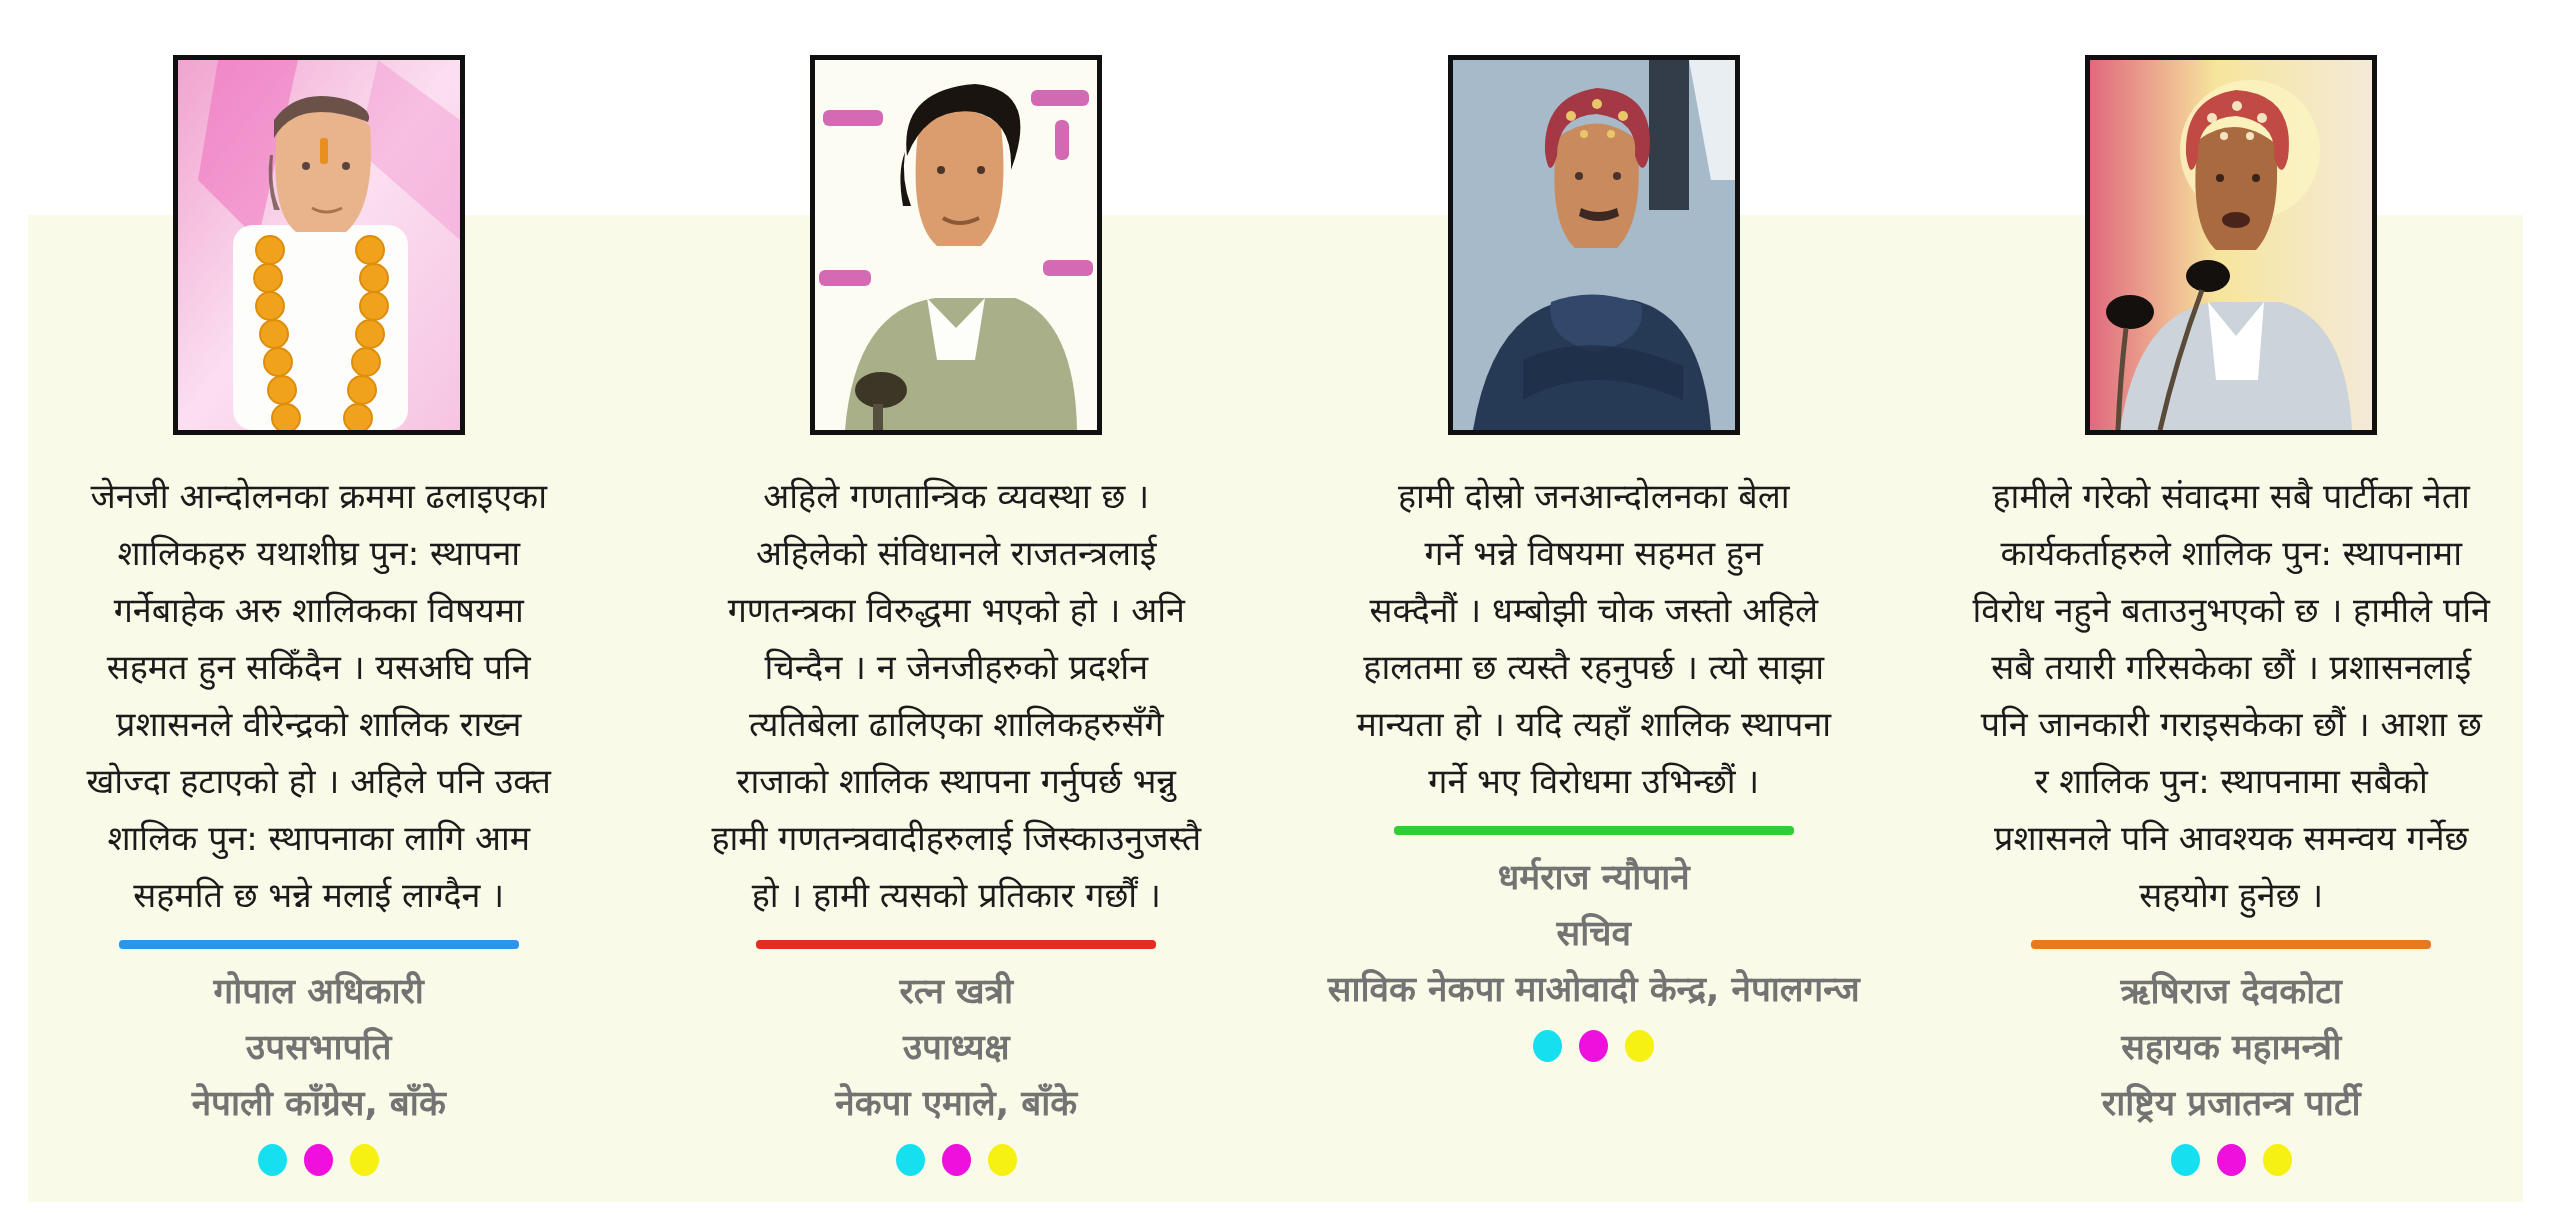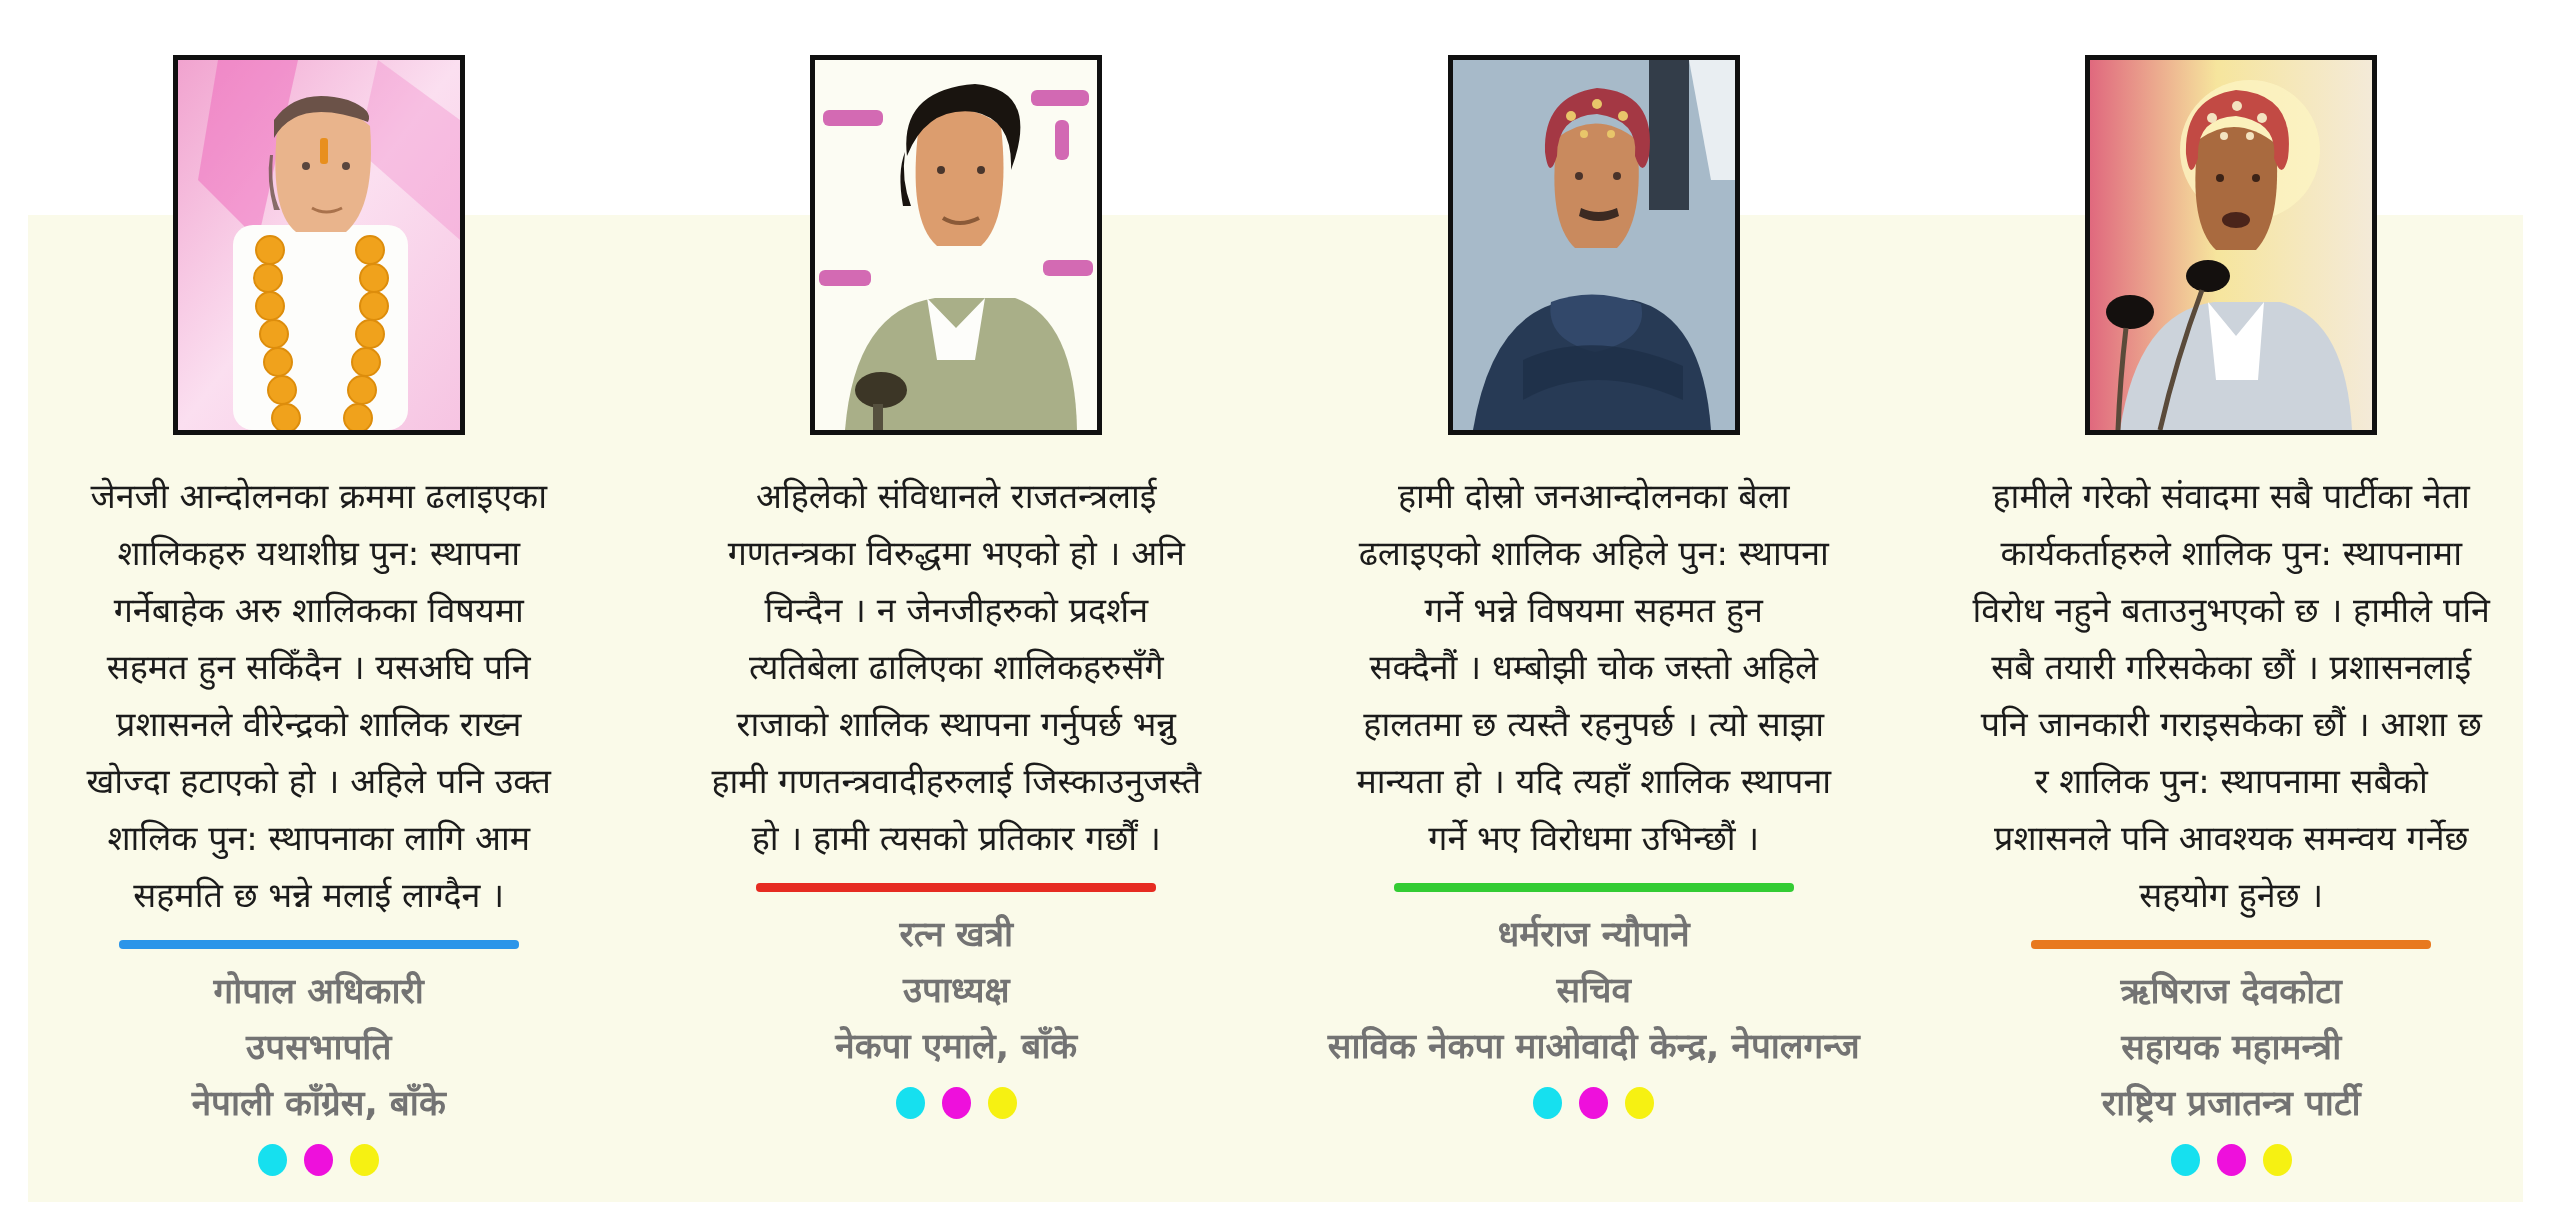--- a/index.html
+++ b/index.html
@@ -129,20 +129,21 @@
         <path d="M90 92 Q86 120 96 146 L88 146 Q82 112 90 92 Z" fill="#19140f"></path>
         <circle cx="126" cy="110" r="4" fill="#4a362c"></circle>
           <circle cx="166" cy="110" r="4" fill="#4a362c"></circle>
         <path d="M128 158 Q144 168 164 158" stroke="#8a5a38" stroke-width="4" fill="none"></path>
         <ellipse cx="66" cy="330" rx="26" ry="18" fill="#3c3626"></ellipse>
         <rect x="58" y="344" width="10" height="26" fill="#55503e"></rect>
       </svg>
     </figure>
 
     <blockquote class="quote">
+      <div class="quote-line">अहिले गणतान्त्रिक व्यवस्था छ ।</div>
       <div class="quote-line">अहिलेको संविधानले राजतन्त्रलाई</div>
       <div class="quote-line">गणतन्त्रका विरुद्धमा भएको हो । अनि</div>
       <div class="quote-line">चिन्दैन । न जेनजीहरुको प्रदर्शन</div>
       <div class="quote-line">त्यतिबेला ढालिएका शालिकहरुसँगै</div>
       <div class="quote-line">राजाको शालिक स्थापना गर्नुपर्छ भन्नु</div>
       <div class="quote-line">हामी गणतन्त्रवादीहरुलाई जिस्काउनुजस्तै</div>
       <div class="quote-line">हो । हामी त्यसको प्रतिकार गर्छौं ।</div>
     </blockquote>
 
     <div class="divider" style="background-color: rgb(230, 43, 33);"></div>
@@ -177,21 +178,20 @@
             <circle cx="158" cy="74" r="4"></circle>
         </g>
         <circle cx="126" cy="116" r="4" fill="#4a332a"></circle>
           <circle cx="164" cy="116" r="4" fill="#4a332a"></circle>
         <path d="M126 156 Q145 166 166 156 L164 148 Q145 156 128 148 Z" fill="#3c2a22"></path>
       </svg>
     </figure>
 
     <blockquote class="quote">
       <div class="quote-line">हामी दोस्रो जनआन्दोलनका बेला</div>
-      <div class="quote-line">ढलाइएको शालिक अहिले पुन: स्थापना</div>
       <div class="quote-line">गर्ने भन्ने विषयमा सहमत हुन</div>
       <div class="quote-line">सक्दैनौं । धम्बोझी चोक जस्तो अहिले</div>
       <div class="quote-line">हालतमा छ त्यस्तै रहनुपर्छ । त्यो साझा</div>
       <div class="quote-line">मान्यता हो । यदि त्यहाँ शालिक स्थापना</div>
       <div class="quote-line">गर्ने भए विरोधमा उभिन्छौं ।</div>
     </blockquote>
 
     <div class="divider" style="background-color: rgb(51, 204, 51);"></div>
 
     <div class="person-name">धर्मराज न्यौपाने</div>

